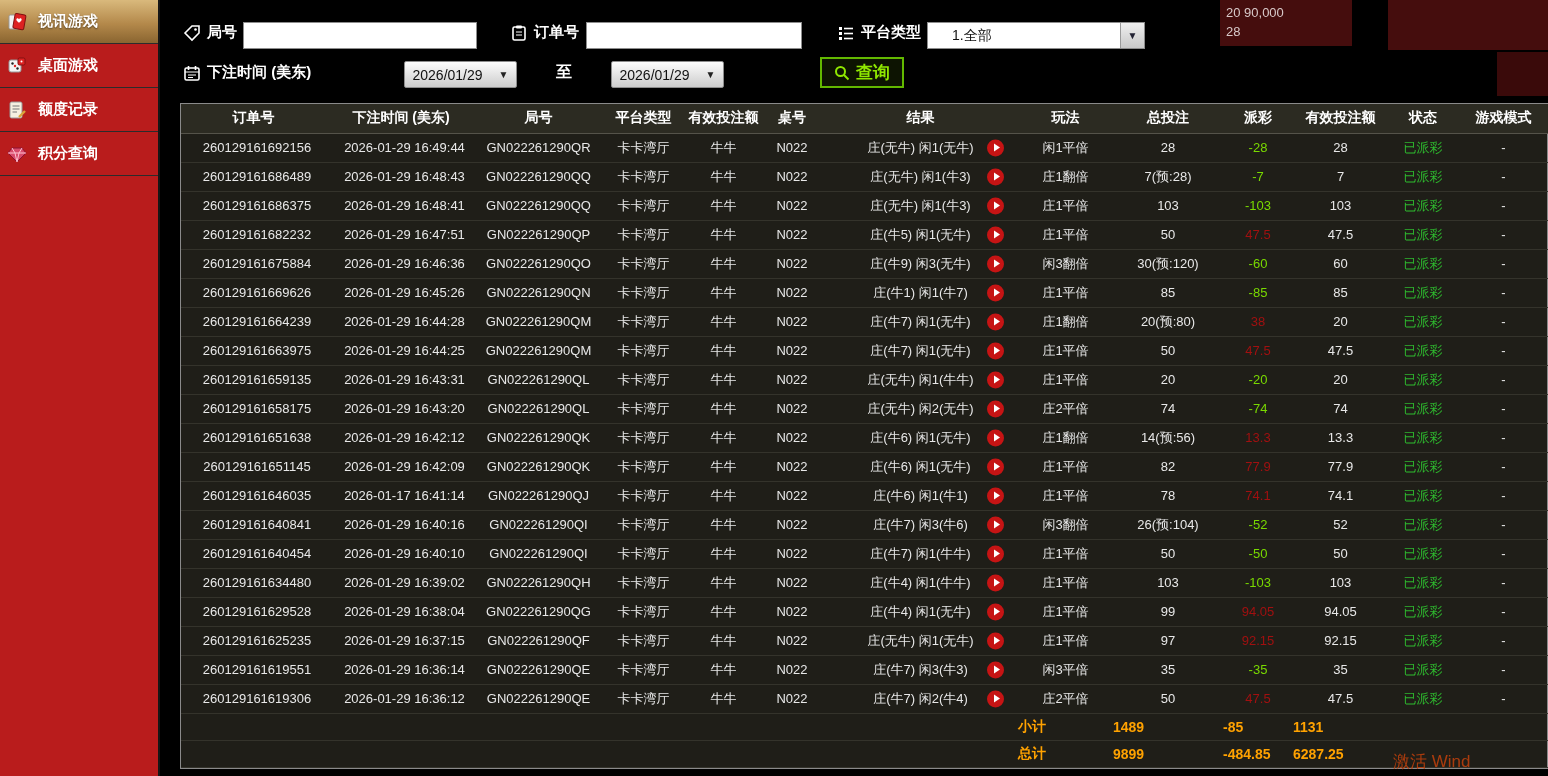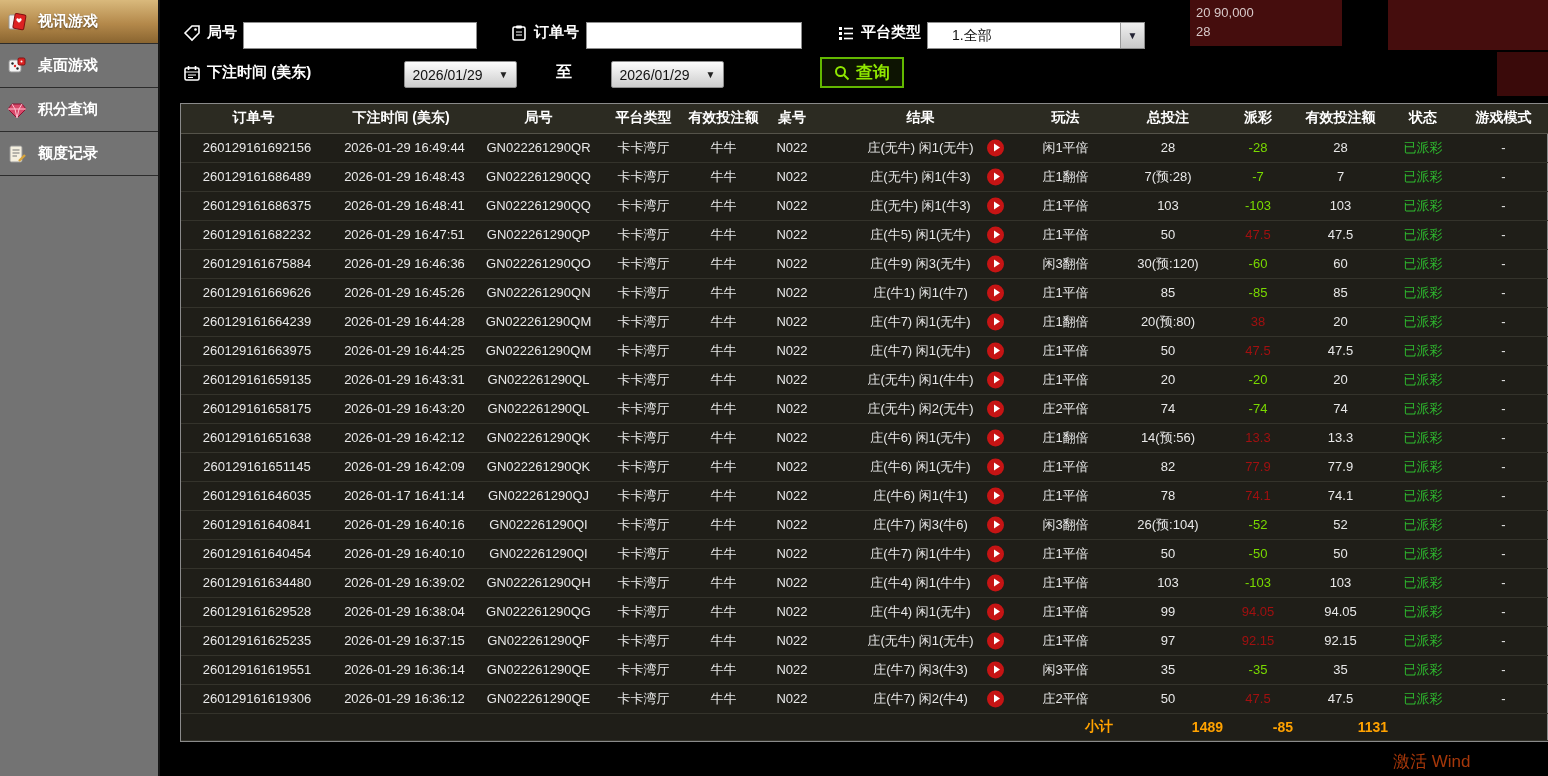--- a/index.html
+++ b/index.html
@@ -2,31 +2,31 @@
 <html><head>
 <meta charset="utf-8">
 <style>
   * { margin:0; padding:0; box-sizing:border-box; }
   html,body { width:1548px; height:776px; background:#000; overflow:hidden;
               font-family:"Liberation Sans", sans-serif; }
   body { position:relative; color:#eee; }
 
   
   .sidebar { position:absolute; left:0; top:0; width:160px; height:776px;
-             background:#737373; border-right:2px solid #161616; z-index:5; }
+             background:#b91c1c; border-right:2px solid #161616; z-index:5; }
   .side-item { height:44px; display:flex; align-items:center; gap:9px; padding-left:5px;
                border-bottom:1px solid #2c2c2c; color:#fff; font-size:15px; font-weight:bold;
                cursor:pointer; }
   .side-item.active { background:linear-gradient(180deg,#d9b97c 0%,#b4894b 55%,#8a6530 100%);
                       text-shadow:0 1px 2px rgba(0,0,0,.5); }
   .side-icon { width:24px; height:24px; flex:0 0 24px; display:flex; align-items:center; justify-content:center; }
 
   
   .frag { position:absolute; background:#450d0d; color:#d8c9c9; font-size:13px; z-index:1; }
-  .fragA { left:1190px; top:0; width:152px; height:46px; padding:3px 6px; line-height:19px; }
+  .fragA { left:1220px; top:0; width:132px; height:46px; padding:3px 6px; line-height:19px; }
   .fragB { left:1388px; top:0; width:160px; height:50px; }
   .fragC { left:1497px; top:52px; width:51px; height:44px; background:#3a0a0a; }
 
   
   .filters { position:absolute; left:162px; top:0; width:1386px; height:100px; z-index:4; }
   .flabel { position:absolute; display:flex; align-items:center; gap:6px;
             color:#fff; font-size:15px; font-weight:bold; white-space:nowrap; }
   .txt-input { position:absolute; height:27px; background:#fff; border:1px solid #8d8d8d;
                font-size:14px; color:#111; padding:0 6px; }
   .select-box { position:absolute; height:27px; background:#fff; border:1px solid #8d8d8d;
@@ -59,21 +59,21 @@
   .play-btn { position:absolute; right:14px; top:50%; transform:translateY(-50%);
               width:17px; height:17px; border-radius:50%; background:#c61414;
               display:flex; align-items:center; justify-content:center; cursor:pointer; }
   .play-btn .tri { width:0; height:0; border-left:6px solid #fff;
                    border-top:4px solid transparent; border-bottom:4px solid transparent;
                    margin-left:2px; }
   td.neg { color:#79d900; }
   td.pos { color:#a01010; }
   td.status-cell { color:#2eb82e; }
   tr.sum-row td { height:27px; color:#ffa200; font-weight:bold; font-size:14px;
-                  border-bottom:1px solid #34332b; text-align:right; }
+                  border-bottom:1px solid #34332b; text-align:left; }
   tr.sum-row.first td { border-top:1px solid #6a685e; }
 
   .watermark { position:absolute; left:1393px; top:750px; color:#c2410c; font-size:17px;
                z-index:9; opacity:.85; white-space:nowrap; }
 
   svg { display:block; }
 </style>
 </head>
 <body>
 
@@ -104,38 +104,38 @@
           <circle cx="9" cy="11" r="1.2" fill="#d22"></circle>
           <rect x="12" y="3" width="7" height="7" rx="1.5" fill="#d22" stroke="#801010"></rect>
           <circle cx="15.5" cy="6.5" r="1" fill="#fff"></circle>
         </svg>
     </span>
     <span>桌面游戏</span>
   </div>
   <div class="side-item">
     <span class="side-icon">
       <svg width="22" height="22" viewBox="0 0 22 22">
-          <polygon points="6,5 16,5 20,10 11,19 2,10" fill="#d84a6a" stroke="#8a1030"></polygon>
-          <polyline points="2,10 20,10" stroke="#ffc0d0" fill="none"></polyline>
-          <polyline points="6,5 9,10 11,19 13,10 16,5" stroke="#ffc0d0" fill="none"></polyline>
-        </svg>
-    </span>
-    <span>积分查询</span>
-  </div>
-  <div class="side-item">
-    <span class="side-icon">
-      <svg width="22" height="22" viewBox="0 0 22 22">
           <rect x="4" y="3" width="12" height="16" rx="1.5" fill="#f5f0e0" stroke="#999"></rect>
           <line x1="6.5" y1="7" x2="13.5" y2="7" stroke="#777"></line>
           <line x1="6.5" y1="10" x2="13.5" y2="10" stroke="#777"></line>
           <line x1="6.5" y1="13" x2="11" y2="13" stroke="#777"></line>
           <line x1="13" y1="18" x2="19" y2="12" stroke="#d9a43a" stroke-width="2.4"></line>
         </svg>
     </span>
     <span>额度记录</span>
+  </div>
+  <div class="side-item">
+    <span class="side-icon">
+      <svg width="22" height="22" viewBox="0 0 22 22">
+          <polygon points="6,5 16,5 20,10 11,19 2,10" fill="#d84a6a" stroke="#8a1030"></polygon>
+          <polyline points="2,10 20,10" stroke="#ffc0d0" fill="none"></polyline>
+          <polyline points="6,5 9,10 11,19 13,10 16,5" stroke="#ffc0d0" fill="none"></polyline>
+        </svg>
+    </span>
+    <span>积分查询</span>
   </div>
 </div>
 
 <div class="filters">
   <div class="flabel" style="left:21px; top:23px;">
     <span>
       <svg width="18" height="18" viewBox="0 0 18 18">
           <path d="M2 9 L9 2 H16 V9 L9 16 Z" fill="none" stroke="#fff" stroke-width="1.6"></path>
           <circle cx="12.5" cy="5.5" r="1.3" fill="#fff"></circle>
         </svg>
@@ -646,17 +646,25 @@
       </tbody>
     <tfoot>
       <tr class="sum-row first">
         <td colspan="7"></td>
         <td>小计</td>
         <td>1489</td>
         <td>-85</td>
         <td>1131</td>
         <td colspan="2"></td>
       </tr>
+      <tr class="sum-row">
+        <td colspan="7"></td>
+        <td>总计</td>
+        <td>9899</td>
+        <td>-484.85</td>
+        <td>6287.25</td>
+        <td colspan="2"></td>
+      </tr>
     </tfoot>
   </table>
 </div>
 
 <div class="watermark">激活 Wind</div>
 
 </body></html>

